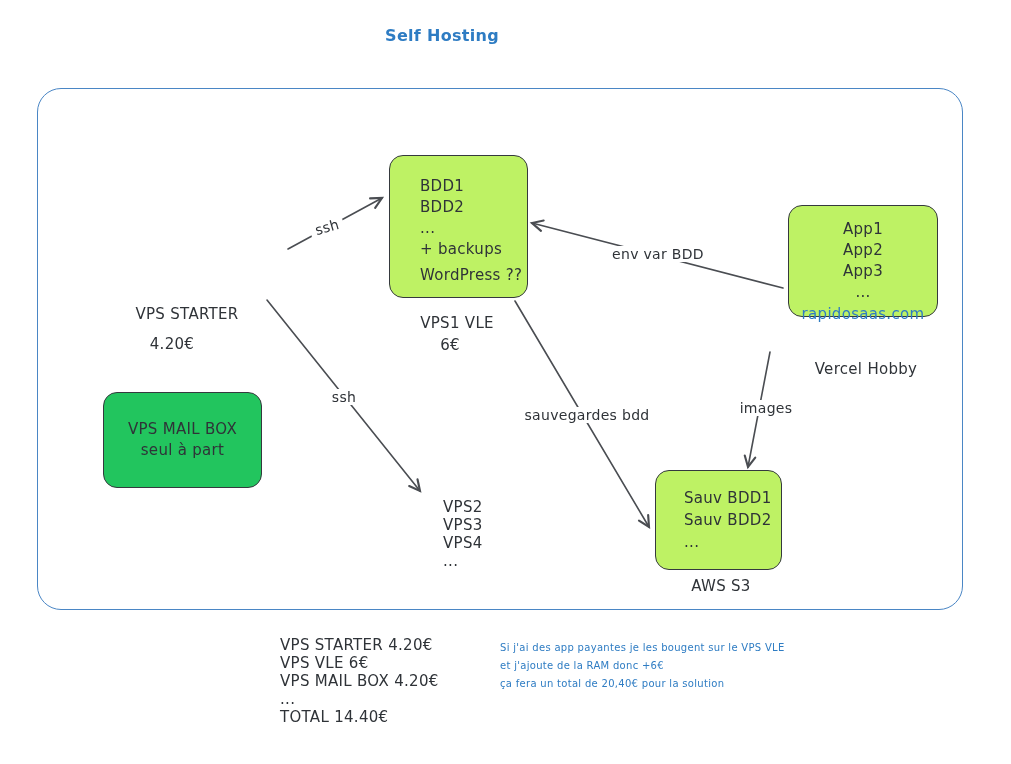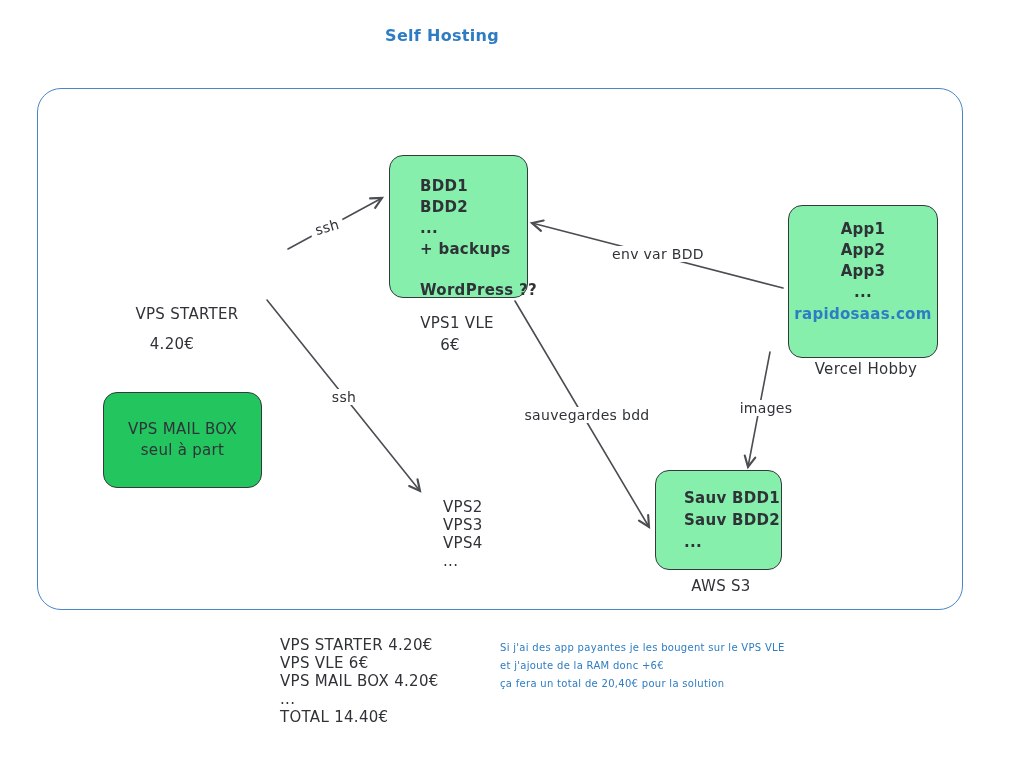--- a/index.html
+++ b/index.html
@@ -31,35 +31,34 @@
     border-radius: 24px;
     background: transparent;
   }
   .edges-layer {
     position: absolute;
     left: 0; top: 0; width: 1011px; height: 764px;
     pointer-events: none;
   }
   .node {
     position: absolute;
-    background: #86efac;
+    background: #bef264;
     border: 1.5px solid #35393e;
     border-radius: 14px;
     font-size: 15px;
     color: #2f3338;
-    font-weight: bold;
   }
   .node.center-one {
     display: flex; align-items: center; justify-content: center;
   }
   .node-line { white-space: nowrap; }
   .box-monitoring { left: 90px; top: 207px; width: 193px; height: 89px; }
   .box-bdd { left: 389px; top: 155px; width: 139px; height: 143px; padding: 20px 0 0 30px; line-height: 21px; }
-  .box-bdd .wp-line { margin-top: 20px; }
-  .box-vercel { left: 788px; top: 205px; width: 150px; height: 153px; padding-top: 13px; text-align: center; line-height: 21px; }
+  .box-bdd .wp-line { margin-top: 5px; }
+  .box-vercel { left: 788px; top: 205px; width: 150px; height: 112px; padding-top: 13px; text-align: center; line-height: 21px; }
   .box-vercel .link-line { color: #2e7cc3; font-size: 15px; line-height: 22px; cursor: pointer; }
   .box-mailbox {
     left: 103px; top: 392px; width: 159px; height: 96px;
     background: #22c55e;
     display: flex; flex-direction: column; align-items: center; justify-content: center;
     line-height: 21px; font-weight: 500;
   }
   .box-aws { left: 655px; top: 470px; width: 127px; height: 100px; padding: 16px 0 0 28px; line-height: 22px; }
   .caption {
     position: absolute;

